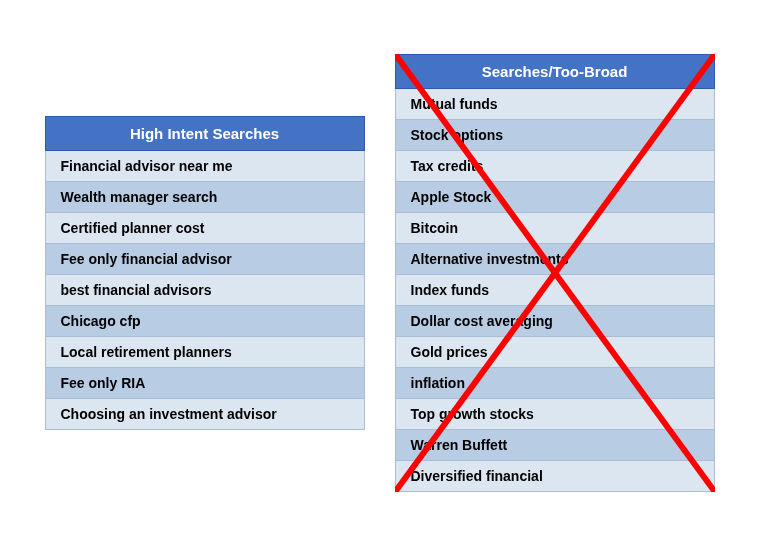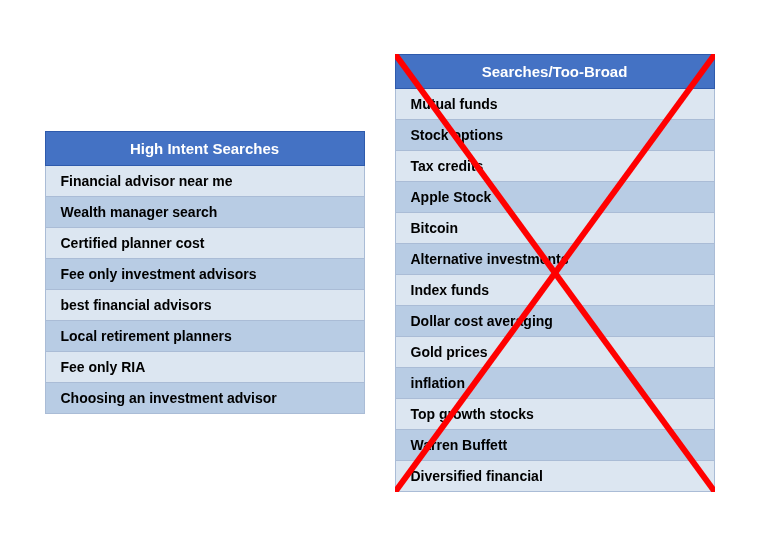--- a/index.html
+++ b/index.html
@@ -82,24 +82,27 @@
       <tr>
             <td>Financial advisor near me</td>
           </tr>
           <tr>
             <td>Wealth manager search</td>
           </tr>
           <tr>
             <td>Certified planner cost</td>
           </tr>
           <tr>
-            <td>Fee only investment advisors</td>
+            <td>Fee only financial advisor</td>
           </tr>
           <tr>
             <td>best financial advisors</td>
+          </tr>
+          <tr>
+            <td>Chicago cfp</td>
           </tr>
           <tr>
             <td>Local retirement planners</td>
           </tr>
           <tr>
             <td>Fee only RIA</td>
           </tr>
           <tr>
             <td>Choosing an investment advisor</td>
           </tr>

